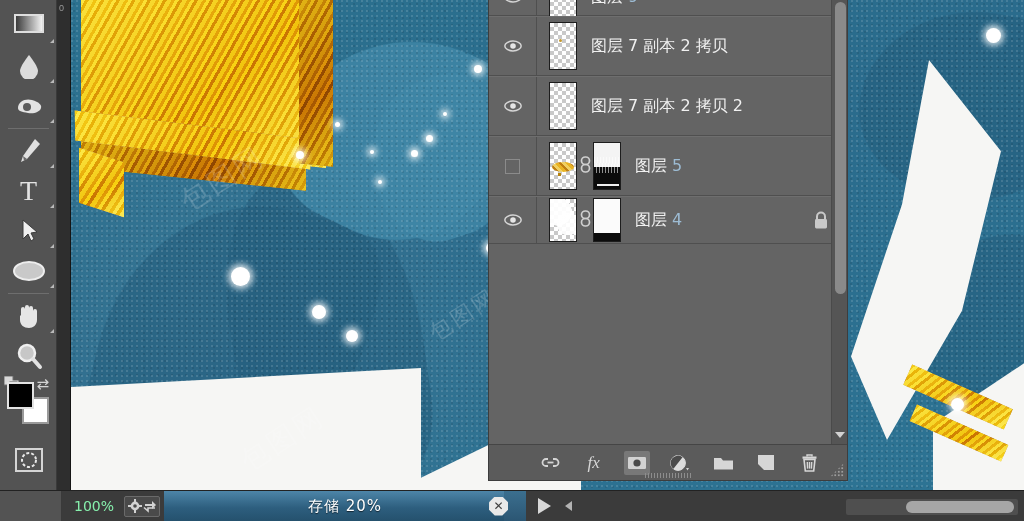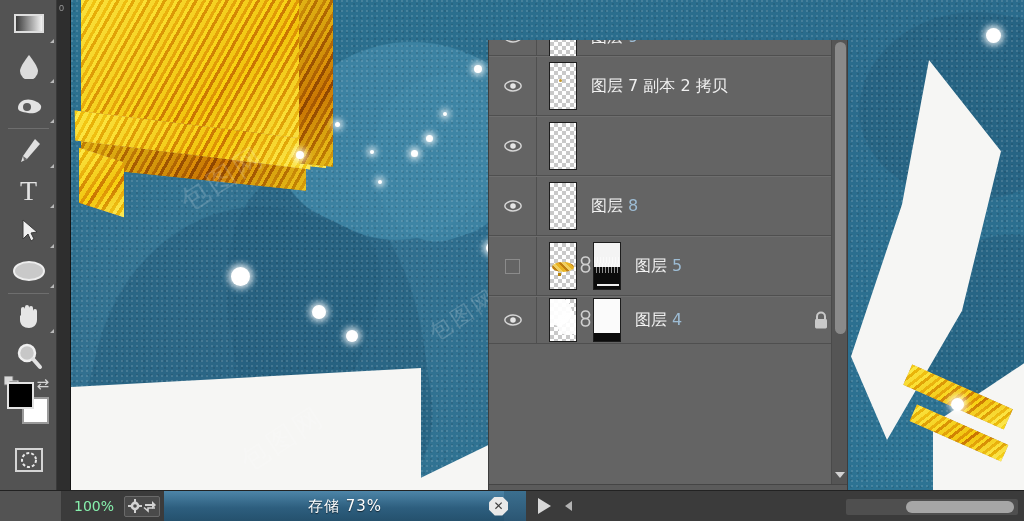--- a/index.html
+++ b/index.html
@@ -99,21 +99,21 @@
     user-select: none; pointer-events: none; white-space: nowrap;
     font-family: "DejaVu Sans", sans-serif;
   }
 
   
   #layers-panel {
     position: absolute; left: 488px; top: 0; width: 360px; height: 481px;
     background: #646464;
     border-left: 1px solid #3d3d3d; border-right: 1px solid #3d3d3d;
     border-bottom: 1px solid #3d3d3d;
-    display: flex; flex-direction: column; margin-top: 40px;
+    display: flex; flex-direction: column;
   }
   #layer-list {
     position: relative; flex: 1 1 auto; overflow: hidden;
   }
   .layer-row {
     position: relative; display: flex; align-items: center;
     height: 60px; border-bottom: 1px solid #4f4f4f;
     border-top: 1px solid #6e6e6e;
     background: #646464;
   }
@@ -442,38 +442,26 @@
       <div class="layer-row">
         <div class="eye-cell">
           <svg class="eye" viewBox="0 0 22 14">
             <ellipse cx="11" cy="7" rx="10" ry="6" fill="none" stroke="#d6d6d6" stroke-width="1.8"></ellipse>
             <circle cx="11" cy="7" r="3.4" fill="#e6e6e6"></circle>
           </svg>
         </div>
         <div class="thumbs">
           <div class="thumb"></div>
         </div>
+        <div class="layer-name">
+          <span>图层 7 副本 2 拷贝 2</span>
+        </div>
       </div>
 
 
-      <div class="layer-row">
-        <div class="eye-cell">
-          <svg class="eye" viewBox="0 0 22 14">
-            <ellipse cx="11" cy="7" rx="10" ry="6" fill="none" stroke="#d6d6d6" stroke-width="1.8"></ellipse>
-            <circle cx="11" cy="7" r="3.4" fill="#e6e6e6"></circle>
-          </svg>
-        </div>
-        <div class="thumbs">
-          <div class="thumb"></div>
-        </div>
-        <div class="layer-name">
-          <span>图层</span>
-          <span class="num">8</span>
-        </div>
-      </div>
 
 
       <div class="layer-row">
         <div class="eye-cell">
           <span class="eye-off"></span>
         </div>
         <div class="thumbs">
           <div class="thumb">
             <span style="position:absolute;left:2px;top:19px;width:22px;height:10px;border-radius:50%;
                          background:repeating-linear-gradient(45deg,#e9b323 0 3px,#c07f12 3px 5px,#f0d062 5px 8px);"></span>
@@ -616,21 +604,21 @@
         </g>
       </svg>
       <svg width="14" height="14" viewBox="0 0 14 14">
         <path d="M2 5 L9 5 L9 2 L13 6 L9 10 L9 7 L2 7 Z" fill="#d2d2d2"></path>
         <path d="M12 9 L5 9 L5 12 L1 8.5" fill="none" stroke="#d2d2d2" stroke-width="1.6"></path>
       </svg>
     </span>
 
     <span id="progress-wrap">
       <span id="progress-fill"></span>
-      <span id="progress-label">存储 73%</span>
+      <span id="progress-label">存储 20%</span>
       <span id="cancel-btn">✕</span>
     </span>
 
     <span id="play-btn"></span>
     <span id="left-arrow"></span>
 
     <span id="sb-right-fill">
       <span id="hscroll">
         <span id="hscroll-thumb"></span>
       </span>

